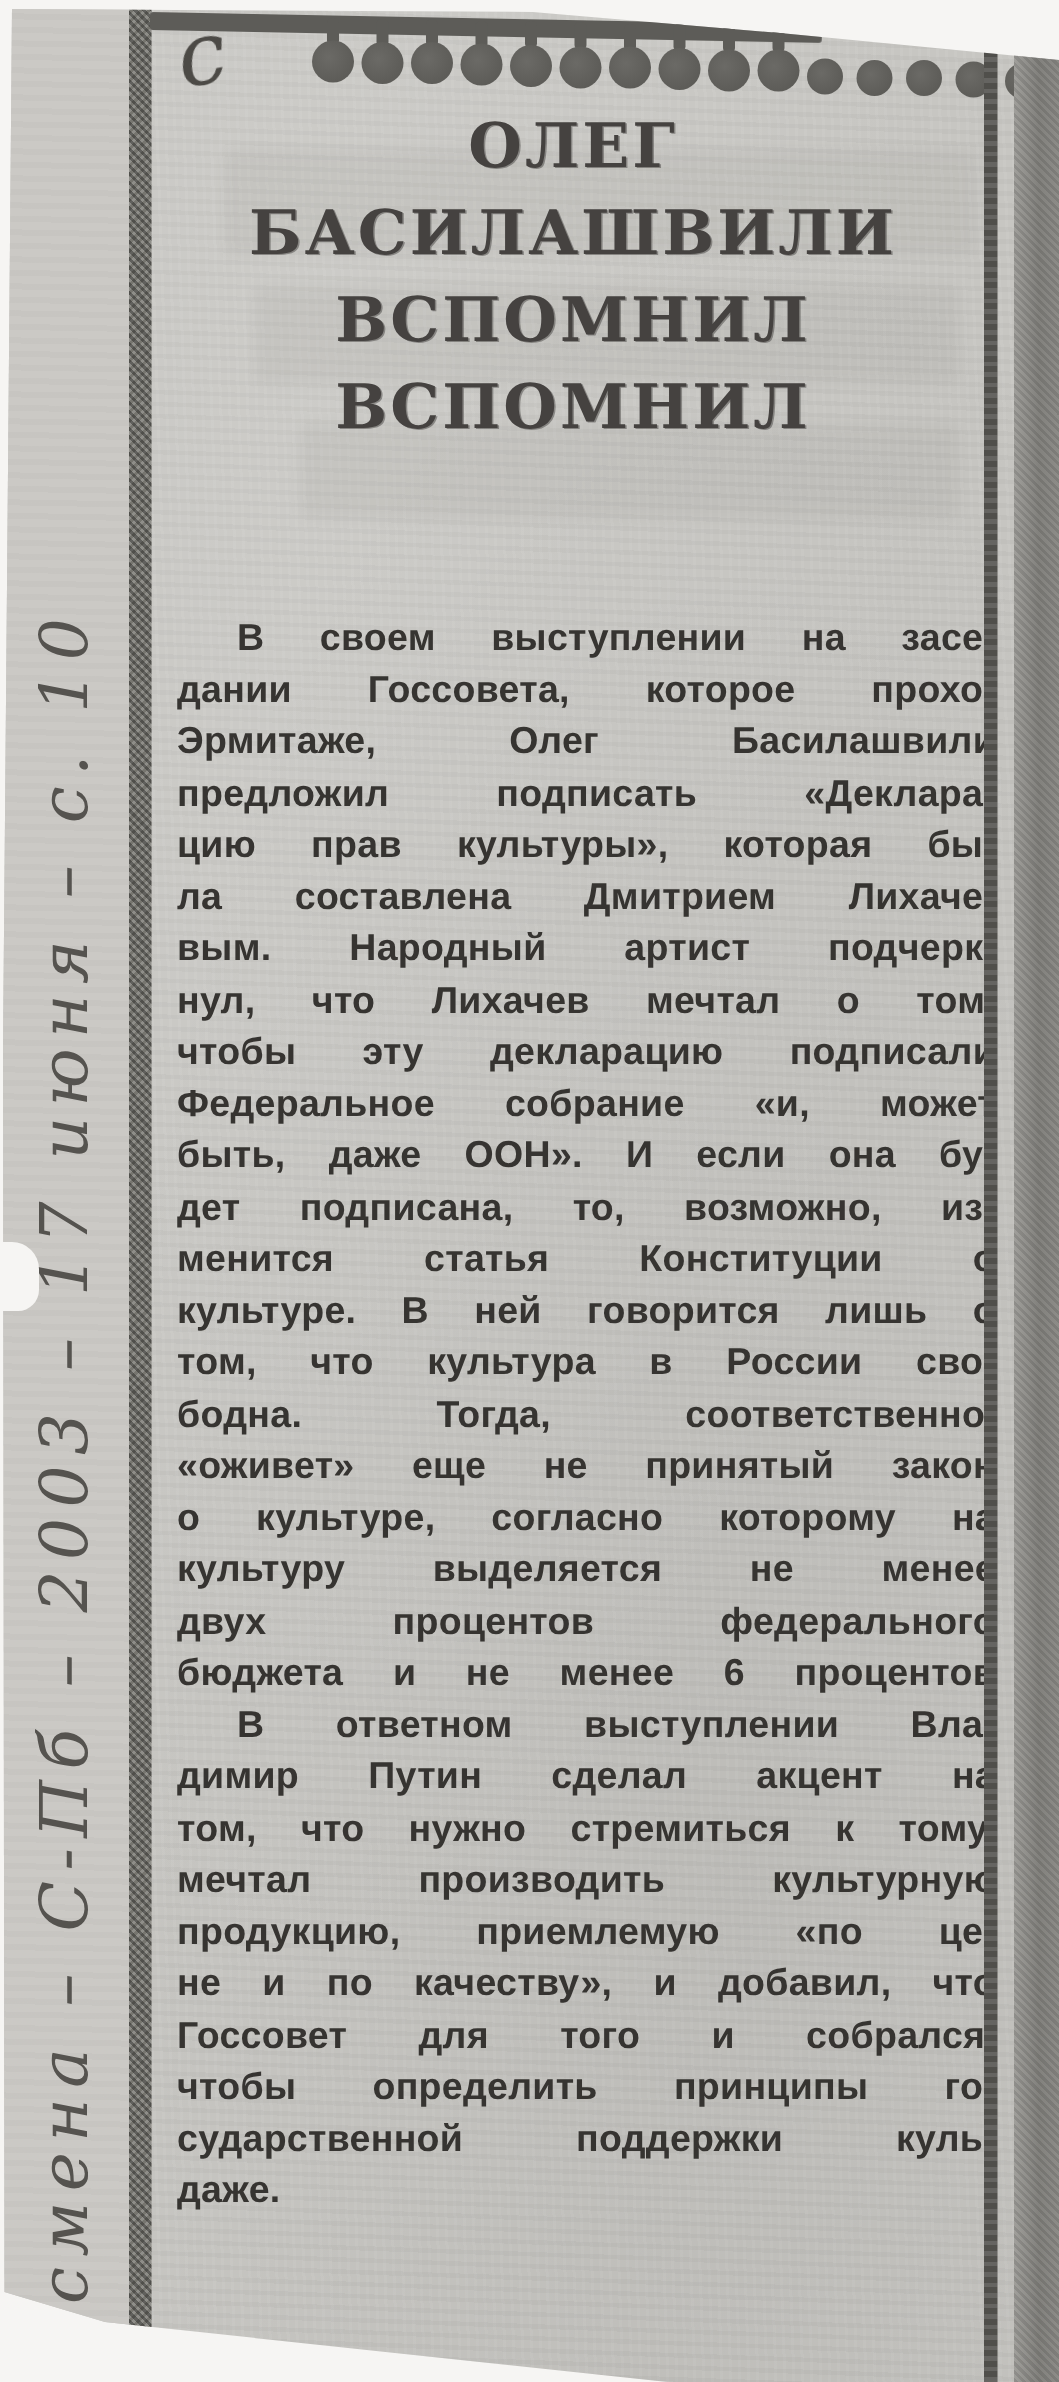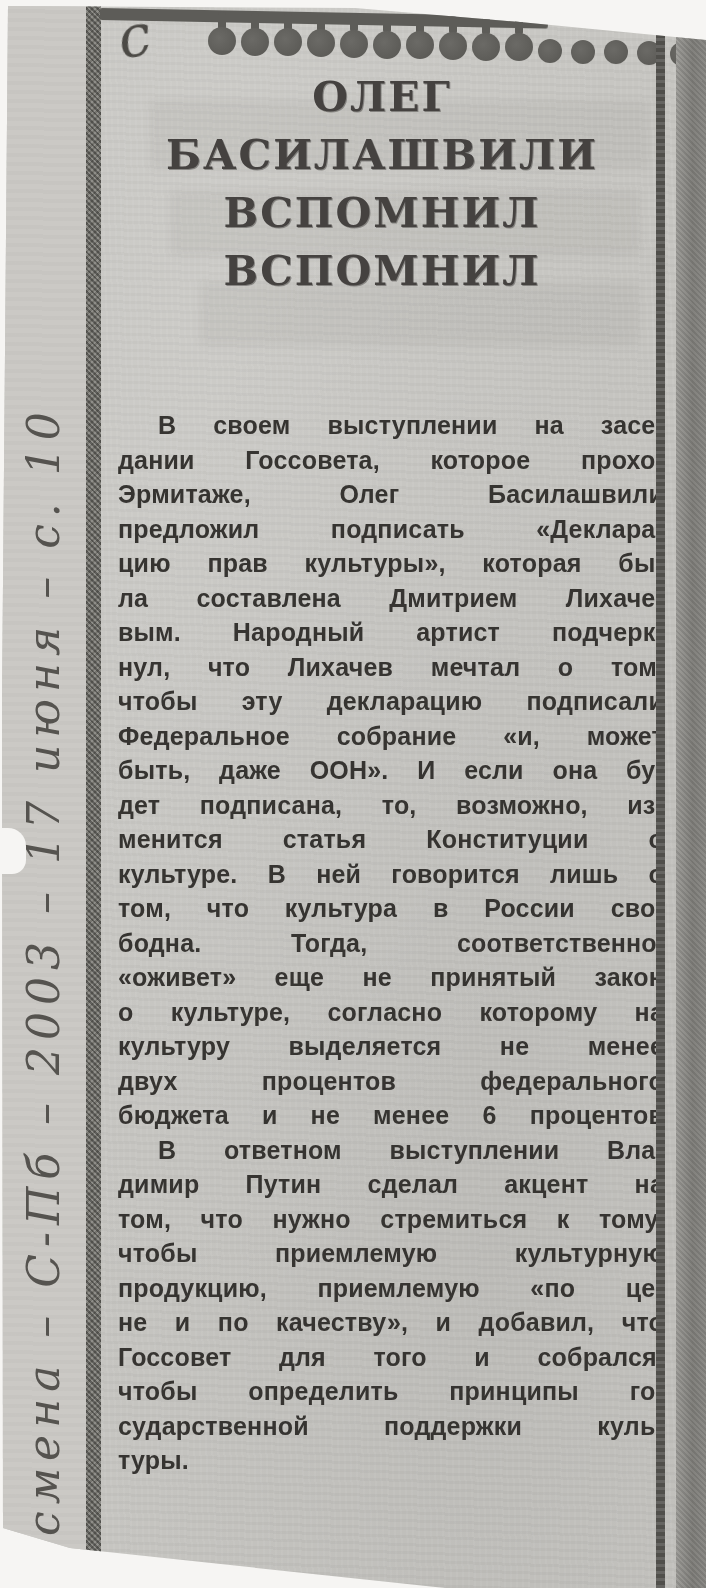--- a/index.html
+++ b/index.html
@@ -192,27 +192,27 @@
         <div class="jl">том, что культура в России сво-</div>
         <div class="jl">бодна. Тогда, соответственно,</div>
         <div class="jl">«оживет» еще не принятый закон</div>
         <div class="jl">о культуре, согласно которому на</div>
         <div class="jl">культуру выделяется не менее</div>
         <div class="jl">двух процентов федерального</div>
         <div class="jl">бюджета и не менее 6 процентов</div>
         <div class="jl indent">В ответном выступлении Вла-</div>
         <div class="jl">димир Путин сделал акцент на</div>
         <div class="jl">том, что нужно стремиться к тому,</div>
-        <div class="jl">чтобы приемлемую культурную</div>
+        <div class="jl">мечтал производить культурную</div>
         <div class="jl">продукцию, приемлемую «по це-</div>
         <div class="jl">не и по качеству», и добавил, что</div>
         <div class="jl">Госсовет для того и собрался,</div>
         <div class="jl">чтобы определить принципы го-</div>
         <div class="jl">сударственной поддержки куль-</div>
-        <div class="jl lastline">туры.</div>
+        <div class="jl lastline">даже.</div>
       </div>
 
     <div class="frame-right"></div>
     <div class="edge-right"></div>
   </div>
 
   <div class="notch"></div>
 </div>
 
 </body></html>

